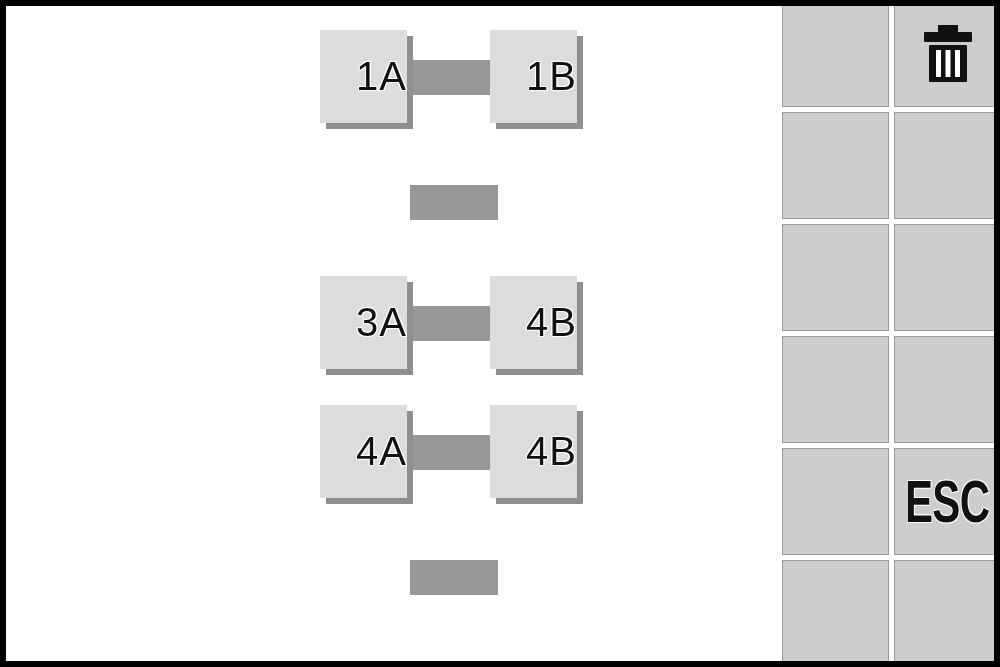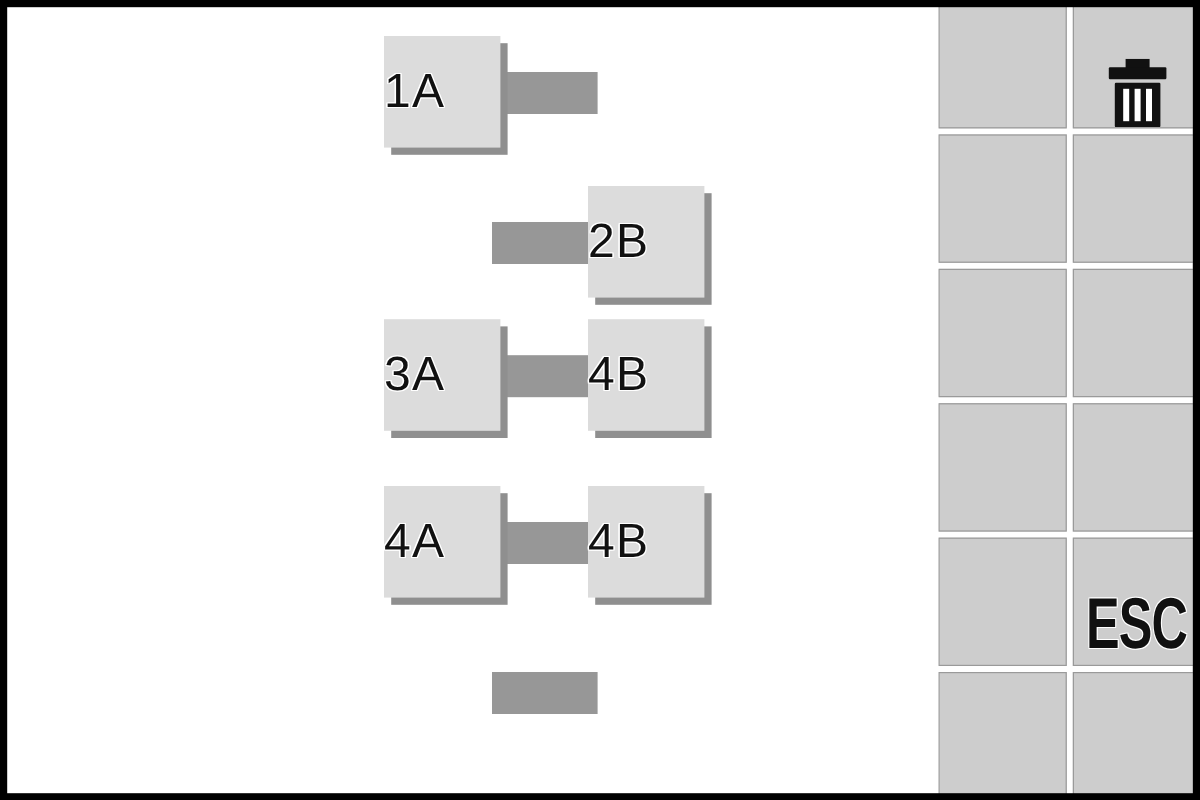--- a/index.html
+++ b/index.html
@@ -35,24 +35,24 @@
   }
   .connector{
     position:absolute;
     left:90px;top:30px;
     width:88px;height:35px;
     background:var(--connector);
     z-index:1;
   }
   .node{
     position:absolute;top:0;
-    width:97px;height:93px;
+    width:87px;height:93px;
     background:var(--node-fill);
     box-shadow:6px 6px 0 var(--node-shadow);
-    display:flex;align-items:center;justify-content:flex-start;
+    display:flex;align-items:center;justify-content:flex-end;
     z-index:2;
   }
   .node.a{left:0;}
   .node.b{left:170px;}
   .node-label{
     font-size:40px;
     color:var(--ink);
     letter-spacing:1px;
     text-shadow:
       -1px -1px 0 #fff, 1px -1px 0 #fff,
@@ -68,21 +68,21 @@
     display:grid;
     grid-template-columns:107px 107px;
     grid-auto-rows:107px;
     gap:5px;
     overflow:hidden;
     z-index:5;
   }
   .cell{
     background:var(--cell-fill);
     border:1px solid var(--cell-border);
-    display:flex;align-items:flex-end;justify-content:center;
+    display:flex;align-items:center;justify-content:center;
     overflow:hidden;
   }
   .esc-label{
     font-size:60px;
     font-weight:bold;
     color:var(--ink);
     transform:scaleX(0.70);
     letter-spacing:-1px;
     white-space:nowrap;
     text-shadow:
@@ -96,30 +96,30 @@
 
 <div class="frame"></div>
 
 <div>
 
   <div class="pair-row" style="top:30px">
     <div class="connector"></div>
     <div class="node a">
       <span class="node-label">1A</span>
     </div>
+    <div class="node b">
+      <span class="node-label">1B</span>
+    </div>
   </div>
 
   <div class="pair-row" style="top:155px">
     <div class="connector"></div>
-    <div class="node b">
-      <span class="node-label">2B</span>
-    </div>
   </div>
 
-  <div class="pair-row" style="top:266px">
+  <div class="pair-row" style="top:276px">
     <div class="connector"></div>
     <div class="node a">
       <span class="node-label">3A</span>
     </div>
     <div class="node b">
       <span class="node-label">4B</span>
     </div>
   </div>
 
   <div class="pair-row" style="top:405px">

